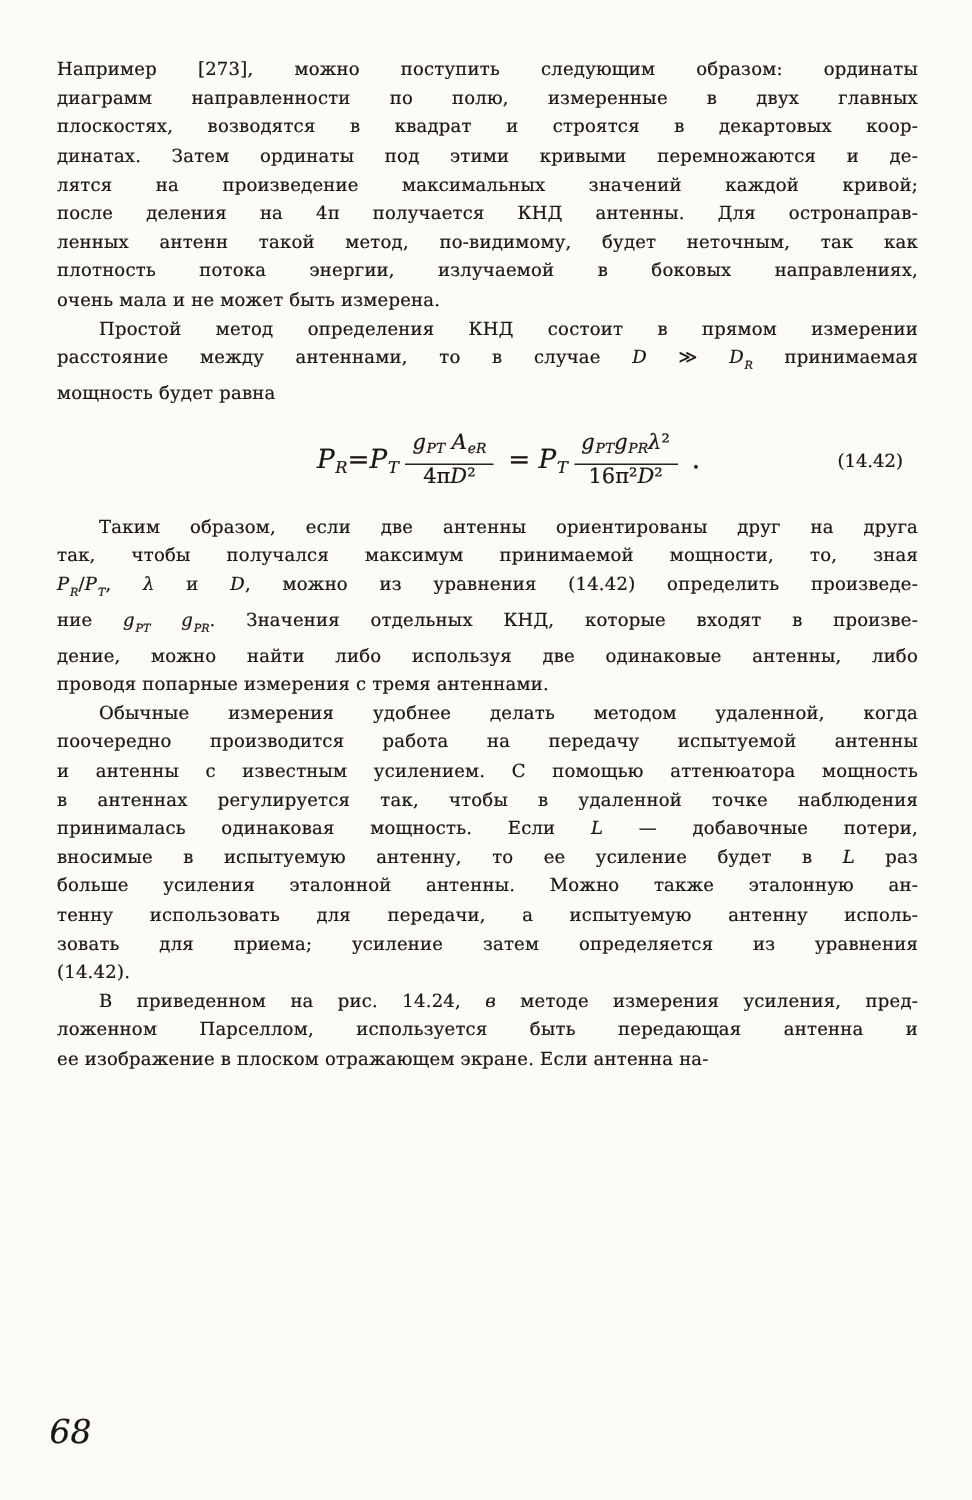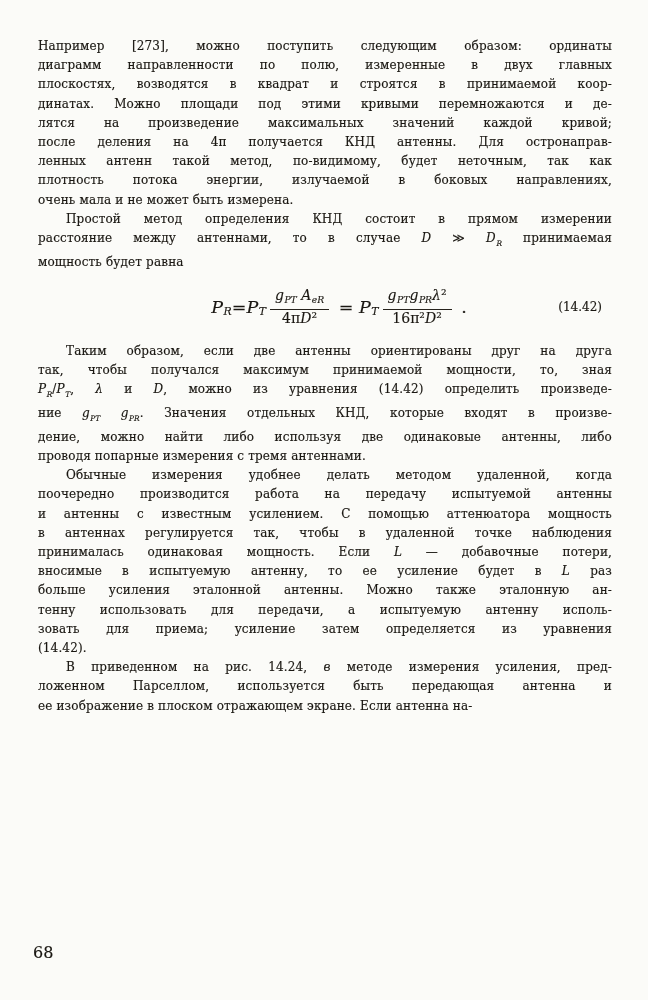--- a/index.html
+++ b/index.html
@@ -76,32 +76,33 @@
     line-height: 17px;
     padding: 0 5px;
     white-space: nowrap;
   }
   .fnum { border-bottom: 1.2px solid #26221c; padding-bottom: 1px; }
   .frac sub.msub { font-size: 66%; vertical-align: -3px; }
 
   .page-number {
     position: absolute;
     left: 33px; top: 943px;
-    font-size: 16px;
+    font-size: 22px;
+    font-style: italic;
   }
 </style>
 </head>
 <body>
 
 <div class="content">
     <div class="para">
       <div class="line"><span>Например [273], можно поступить следующим образом: ординаты</span></div>
       <div class="line"><span>диаграмм направленности по полю, измеренные в двух главных</span></div>
-      <div class="line"><span>плоскостях, возводятся в квадрат и строятся в принимаемой коор-</span></div>
-      <div class="line"><span>динатах. Можно площади под этими кривыми перемножаются и де-</span></div>
+      <div class="line"><span>плоскостях, возводятся в квадрат и строятся в декартовых коор-</span></div>
+      <div class="line"><span>динатах. Затем ординаты под этими кривыми перемножаются и де-</span></div>
       <div class="line"><span>лятся на произведение максимальных значений каждой кривой;</span></div>
       <div class="line"><span>после деления на 4π получается КНД антенны. Для остронаправ-</span></div>
       <div class="line"><span>ленных антенн такой метод, по-видимому, будет неточным, так как</span></div>
       <div class="line"><span>плотность потока энергии, излучаемой в боковых направлениях,</span></div>
       <div class="line"><span>очень мала и не может быть измерена.</span></div>
     </div>
     <div class="para indent">
       <div class="line"><span>Простой метод определения КНД состоит в прямом измерении</span></div>
       <div class="line"><span>расстояние между антеннами, то в случае </span><i>D</i><span> ≫ </span><i>D</i><sub class="msub">R</sub><span> принимаемая</span></div>
       <div class="line"><span>мощность будет равна</span></div>

